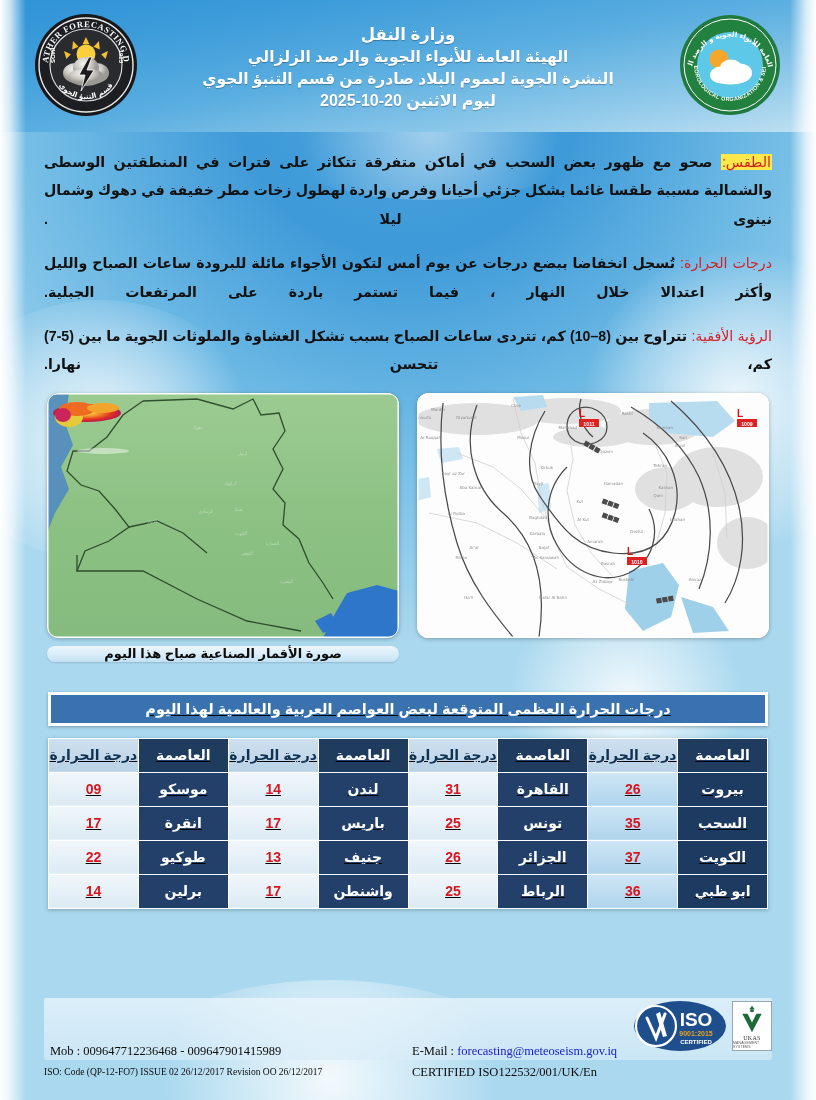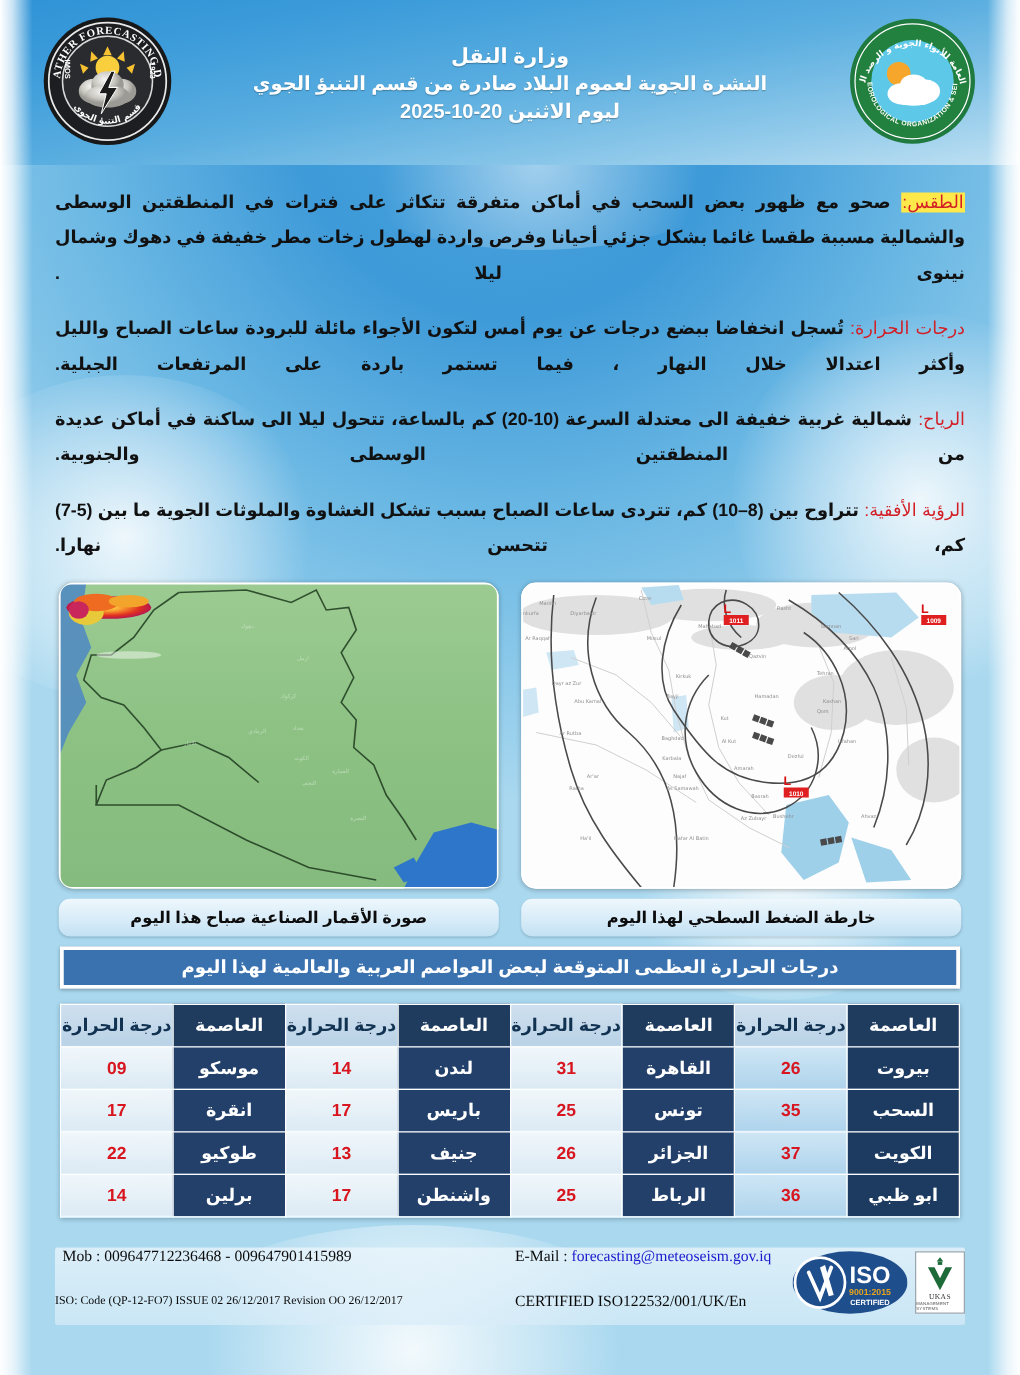--- a/index.html
+++ b/index.html
@@ -123,39 +123,40 @@
     height: 245px;
     border-radius: 12px;
     overflow: hidden;
     box-shadow: 0 1px 4px rgba(0,0,0,0.28);
     position: relative;
     background: #ffffff;
   }
 
   .caption {
     margin-top: 8px;
-    height: 30px;
+    height: 16px;
     border-radius: 9px;
     background: linear-gradient(180deg, #eef7fc 0%, #d8ecf8 55%, #c3e1f3 100%);
     box-shadow: 0 1px 2px rgba(0,0,0,0.14);
     display: flex;
     align-items: center;
     justify-content: center;
     font-size: 13px;
     font-weight: bold;
     color: #0c0c0c;
     direction: rtl;
   }
 
   
   #tablewrap {
     position: relative;
-    margin-top: 8px;
+    margin-top: 30px;
     padding: 0 48px;
     direction: rtl;
+    text-decoration: underline;
   }
 
   .tbl-title {
     height: 34px;
     background: #3a72b0;
     border: 3px solid #ffffff;
     box-shadow: 0 1px 3px rgba(0,0,0,0.3);
     display: flex;
     align-items: center;
     justify-content: center;
@@ -211,21 +212,22 @@
     top: 998px;
     height: 62px;
     direction: ltr;
     background: linear-gradient(180deg, rgba(236,246,252,0.75) 0%, rgba(216,236,248,0.7) 100%);
     border-radius: 2px;
   }
   .f-row1 {
     position: relative;
     height: 30px;
     display: flex;
-    align-items: flex-start;
+    align-items: flex-end;
+    margin-top: 31px;
   }
   .f-row2 {
     position: relative;
     height: 26px;
     display: flex;
     align-items: center;
   }
   .f-mob  { font-size: 12.5px; color: #0b0b0b; font-family: "Liberation Serif", serif; margin-left: 6px; }
   .f-iso  { font-size: 9.5px;  color: #0b0b0b; font-family: "Liberation Serif", serif; }
   .f-mail { position: absolute; left: 368px; font-size: 12.5px; color: #0b0b0b; font-family: "Liberation Serif", serif; }
@@ -306,20 +308,21 @@
 
         <path d="M55 44 L45 62 L51 62 L47 78 L60 57 L53 57 L58 44 Z" fill="#1b1b1b" stroke="#ffffff" stroke-width="0.8"></path>
 
         <text x="19" y="50" font-family="Liberation Sans, sans-serif" font-size="6" font-weight="bold" fill="#ffffff" writing-mode="tb">IMOS</text>
         <text x="87" y="50" font-family="Liberation Sans, sans-serif" font-size="6" font-weight="bold" fill="#ffffff" writing-mode="tb">1923</text>
       </svg>
     </div>
 
     <div class="header-title">
       <span class="ln hl1">وزارة النقل</span>
+      <span class="ln hl2">الهيئة العامة للأنواء الجوية والرصد الزلزالي</span>
       <span class="ln hl3">النشرة الجوية لعموم البلاد صادرة من قسم التنبؤ الجوي</span>
       <span class="ln hl4">ليوم الاثنين 20-10-2025</span>
     </div>
 
     <div class="seal-right">
       <svg viewBox="0 0 104 104" width="104" height="104">
         <defs>
           <path id="arcTopR" d="M 14,54 A 39,39 0 0 1 90,54"></path>
           <path id="arcBotR" d="M 16,52 A 36,36 0 0 0 88,52"></path>
         </defs>
@@ -346,23 +349,20 @@
   <div id="bulletin">
 
     <p class="para">
       <span class="lbl hl">الطقس:</span><span> صحو مع ظهور بعض السحب في أماكن متفرقة تتكاثر على فترات في المنطقتين الوسطى والشمالية مسببة طقسا غائما بشكل جزئي أحيانا وفرص واردة لهطول زخات مطر خفيفة في دهوك وشمال نينوى ليلا .</span>
     </p>
 
     <p class="para">
       <span class="lbl">درجات الحرارة:</span><span> تُسجل انخفاضا ببضع درجات عن يوم أمس لتكون الأجواء مائلة للبرودة ساعات الصباح والليل وأكثر اعتدالا خلال النهار ، فيما تستمر باردة على المرتفعات الجبلية.</span>
     </p>
 
-    <p class="para">
-      <span class="lbl">الرياح:</span><span> شمالية غربية خفيفة الى معتدلة السرعة (10-20) كم بالساعة، تتحول ليلا الى ساكنة في أماكن عديدة من المنطقتين الوسطى والجنوبية.</span>
-    </p>
 
     <p class="para">
       <span class="lbl">الرؤية الأفقية:</span><span> تتراوح بين (8–10) كم، تتردى ساعات الصباح بسبب تشكل الغشاوة والملوثات الجوية ما بين (5-7) كم، تتحسن نهارا.</span>
     </p>
   </div>
 
   <div id="panels">
 
     <div class="panel">
       <div class="imgbox">
@@ -541,21 +541,20 @@
               <text x="268" y="54">Amol</text>
             <text x="256" y="36">Semnan</text>
               <text x="256" y="96">Kashan</text>
             <text x="268" y="128">Isfahan</text>
               <text x="284" y="188">Ahvaz</text>
             <text x="226" y="140">Dezful</text>
           </g>
           <rect x="0" y="0" width="352" height="245" fill="none" stroke="#ffffff" stroke-width="3" rx="10"></rect>
         </svg>
       </div>
-      <div class="caption">خارطة الضغط السطحي لهذا اليوم</div>
     </div>
   </div>
 
   <div id="tablewrap">
     <div class="tbl-title">درجات الحرارة العظمى المتوقعة لبعض العواصم العربية والعالمية لهذا اليوم</div>
 
     <table class="temps">
       <thead>
         <tr>
           <th class="hdr-city">العاصمة</th>

